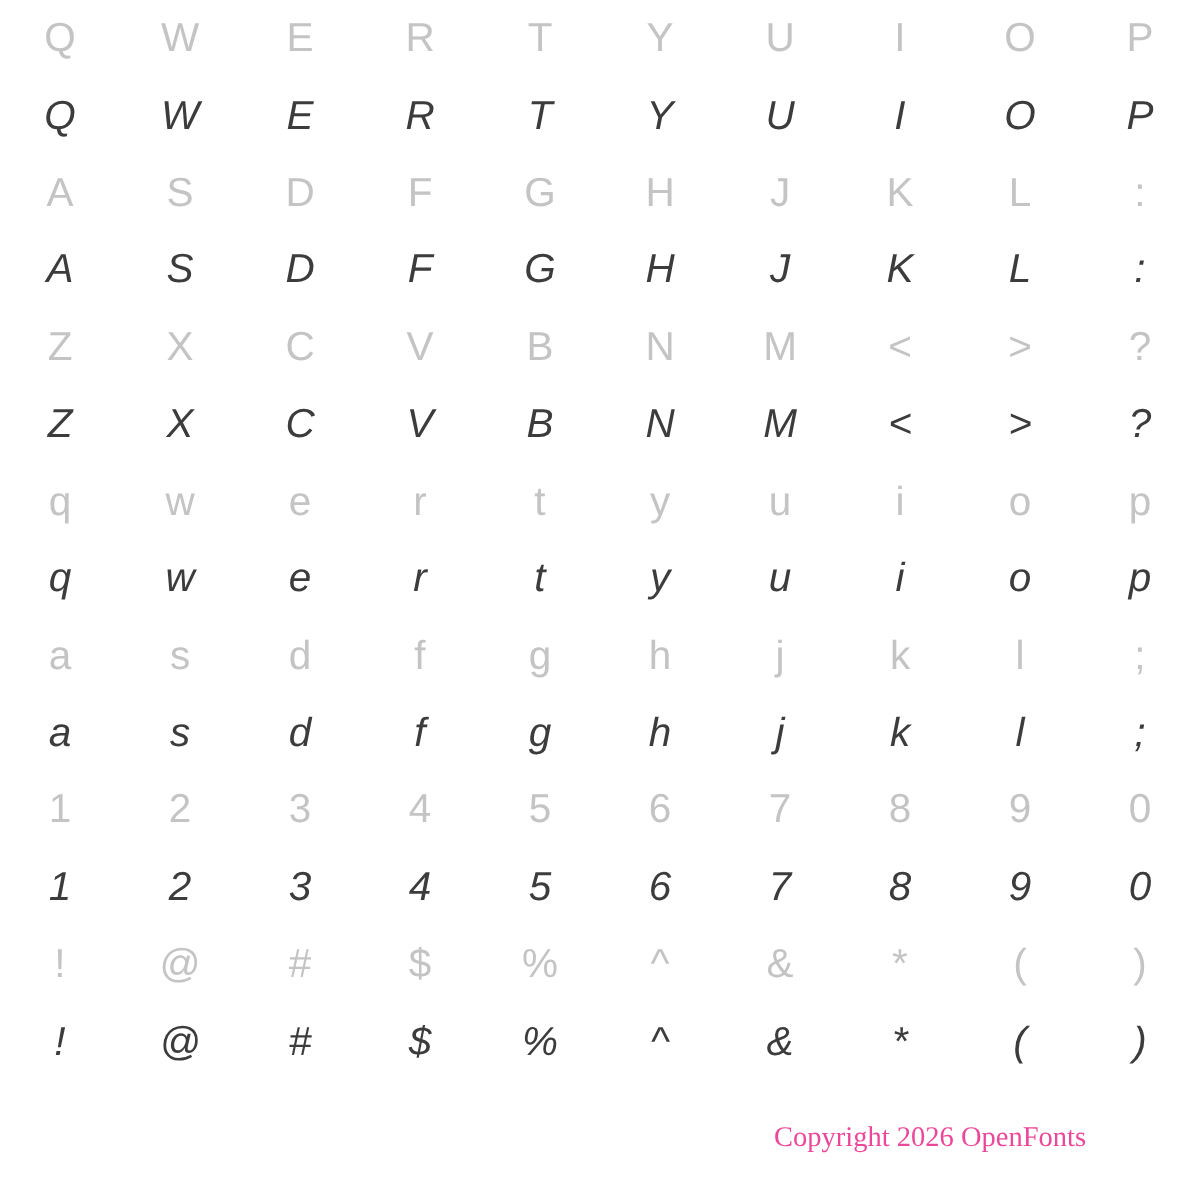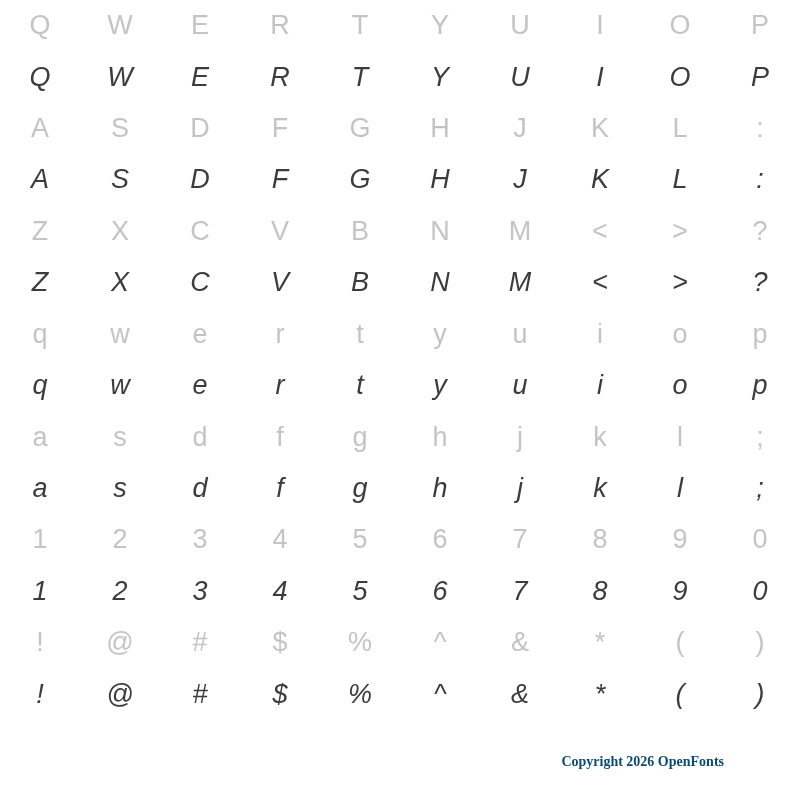--- a/index.html
+++ b/index.html
@@ -48,25 +48,24 @@
   }
   .row-italic .cell {
     color: #3c3c3c;
     font-style: italic;
     font-size: 27px;
   }
   .footer {
     position: absolute;
     right: 76px;
     bottom: 30px;
-    color: #0c4a6e;
-    font-size: 14px;
+    color: #ec4899;
+    font-size: 19px;
     font-family: "Liberation Serif", serif;
     white-space: pre;
-    font-weight: bold;
   }
 </style>
 </head>
 <body>
 
 <div class="sheet">
 
   <div class="grid">
       <div class="row row-upright">
         <div class="cell">Q</div>

